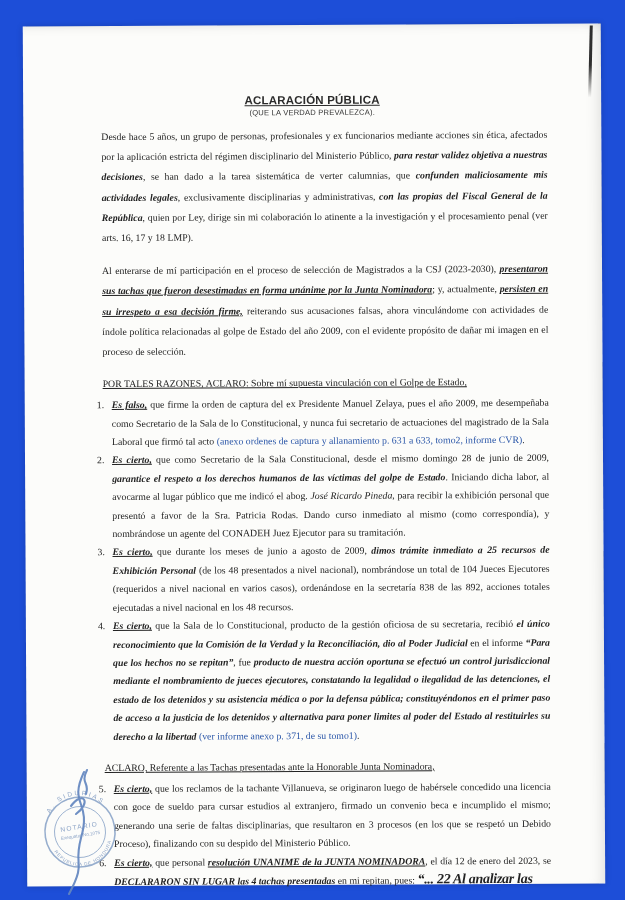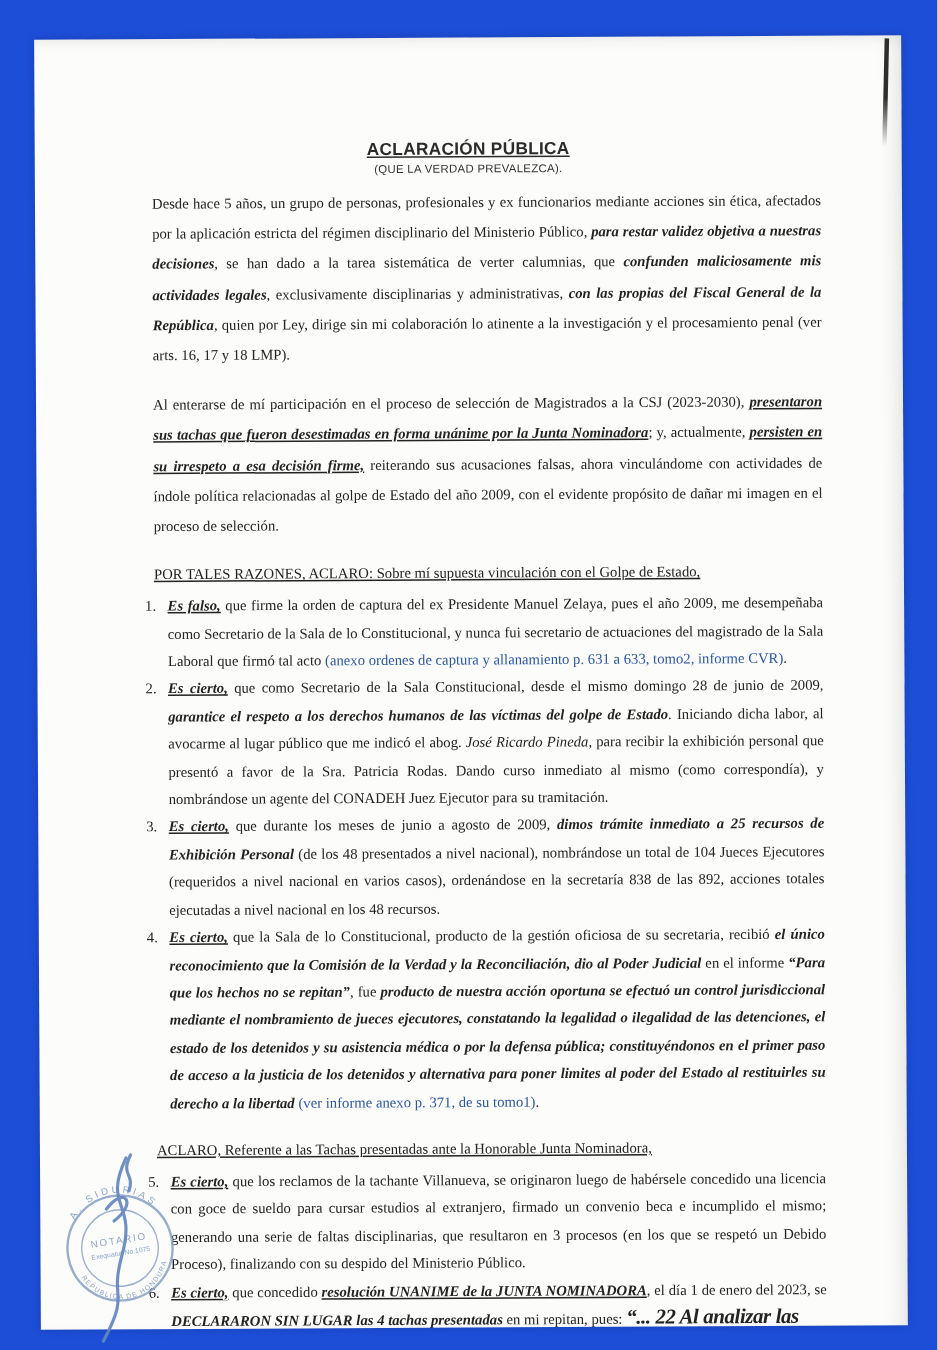--- a/index.html
+++ b/index.html
@@ -87,21 +87,21 @@
           <span class="num">4.</span>
           <span class="txt"><span class="b i u">Es cierto,</span><span> que la Sala de lo Constitucional, producto de la gestión oficiosa de su secretaria, recibió </span><span class="b i">el único reconocimiento que la Comisión de la Verdad y la Reconciliación, dio al Poder Judicial</span><span> en el informe </span><span class="b i">“Para que los hechos no se repitan”</span><span>, fue </span><span class="b i">producto de nuestra acción oportuna se efectuó un control jurisdiccional mediante el nombramiento de jueces ejecutores, constatando la legalidad o ilegalidad de las detenciones, el estado de los detenidos y su asistencia médica o por la defensa pública; constituyéndonos en el primer paso de acceso a la justicia de los detenidos y alternativa para poner limites al poder del Estado al restituirles su derecho a la libertad</span><span> </span><span class="blue">(ver informe anexo p. 371, de su tomo1)</span><span>.</span></span>
         </div>
         <div class="block heading"><span class="u">ACLARO, Referente a las Tachas presentadas ante la Honorable Junta Nominadora,</span></div>
         <div class="block item">
           <span class="num">5.</span>
           <span class="txt"><span class="b i u">Es cierto,</span><span> que los reclamos de la tachante Villanueva, se originaron luego de habérsele concedido una licencia con goce de sueldo para cursar estudios al extranjero, firmado un convenio beca e incumplido el mismo; generando una serie de faltas disciplinarias, que resultaron en 3 procesos (en los que se respetó un Debido Proceso), finalizando con su despido del Ministerio Público.</span></span>
         </div>
         <div class="block item">
           <span class="num">6.</span>
-          <span class="txt"><span class="b i u">Es cierto,</span><span> que concedido </span><span class="b i u">resolución UNANIME de la JUNTA NOMINADORA</span><span>, el día 1 de enero del 2023, se </span><span class="b i">DECLARARON SIN LUGAR las 4 tachas presentadas</span><span> en mi repitan, pues: </span><span class="q">“... 22 Al analizar las</span></span>
+          <span class="txt"><span class="b i u">Es cierto,</span><span> que personal </span><span class="b i u">resolución UNANIME de la JUNTA NOMINADORA</span><span>, el día 12 de enero del 2023, se </span><span class="b i">DECLARARON SIN LUGAR las 4 tachas presentadas</span><span> en mi repitan, pues: </span><span class="q">“... 22 Al analizar las</span></span>
         </div>
       </div>
   </div>
 
   <div class="stamp">
     <svg viewBox="0 0 104 132" xmlns="http://www.w3.org/2000/svg">
       <g transform="rotate(-9 54 64)" opacity="0.88">
         <circle cx="54" cy="64" r="35" fill="none" stroke="#8aa4c8" stroke-width="1.6"></circle>
         <circle cx="54" cy="64" r="25.5" fill="none" stroke="#8aa4c8" stroke-width="0.9"></circle>
         <defs>

